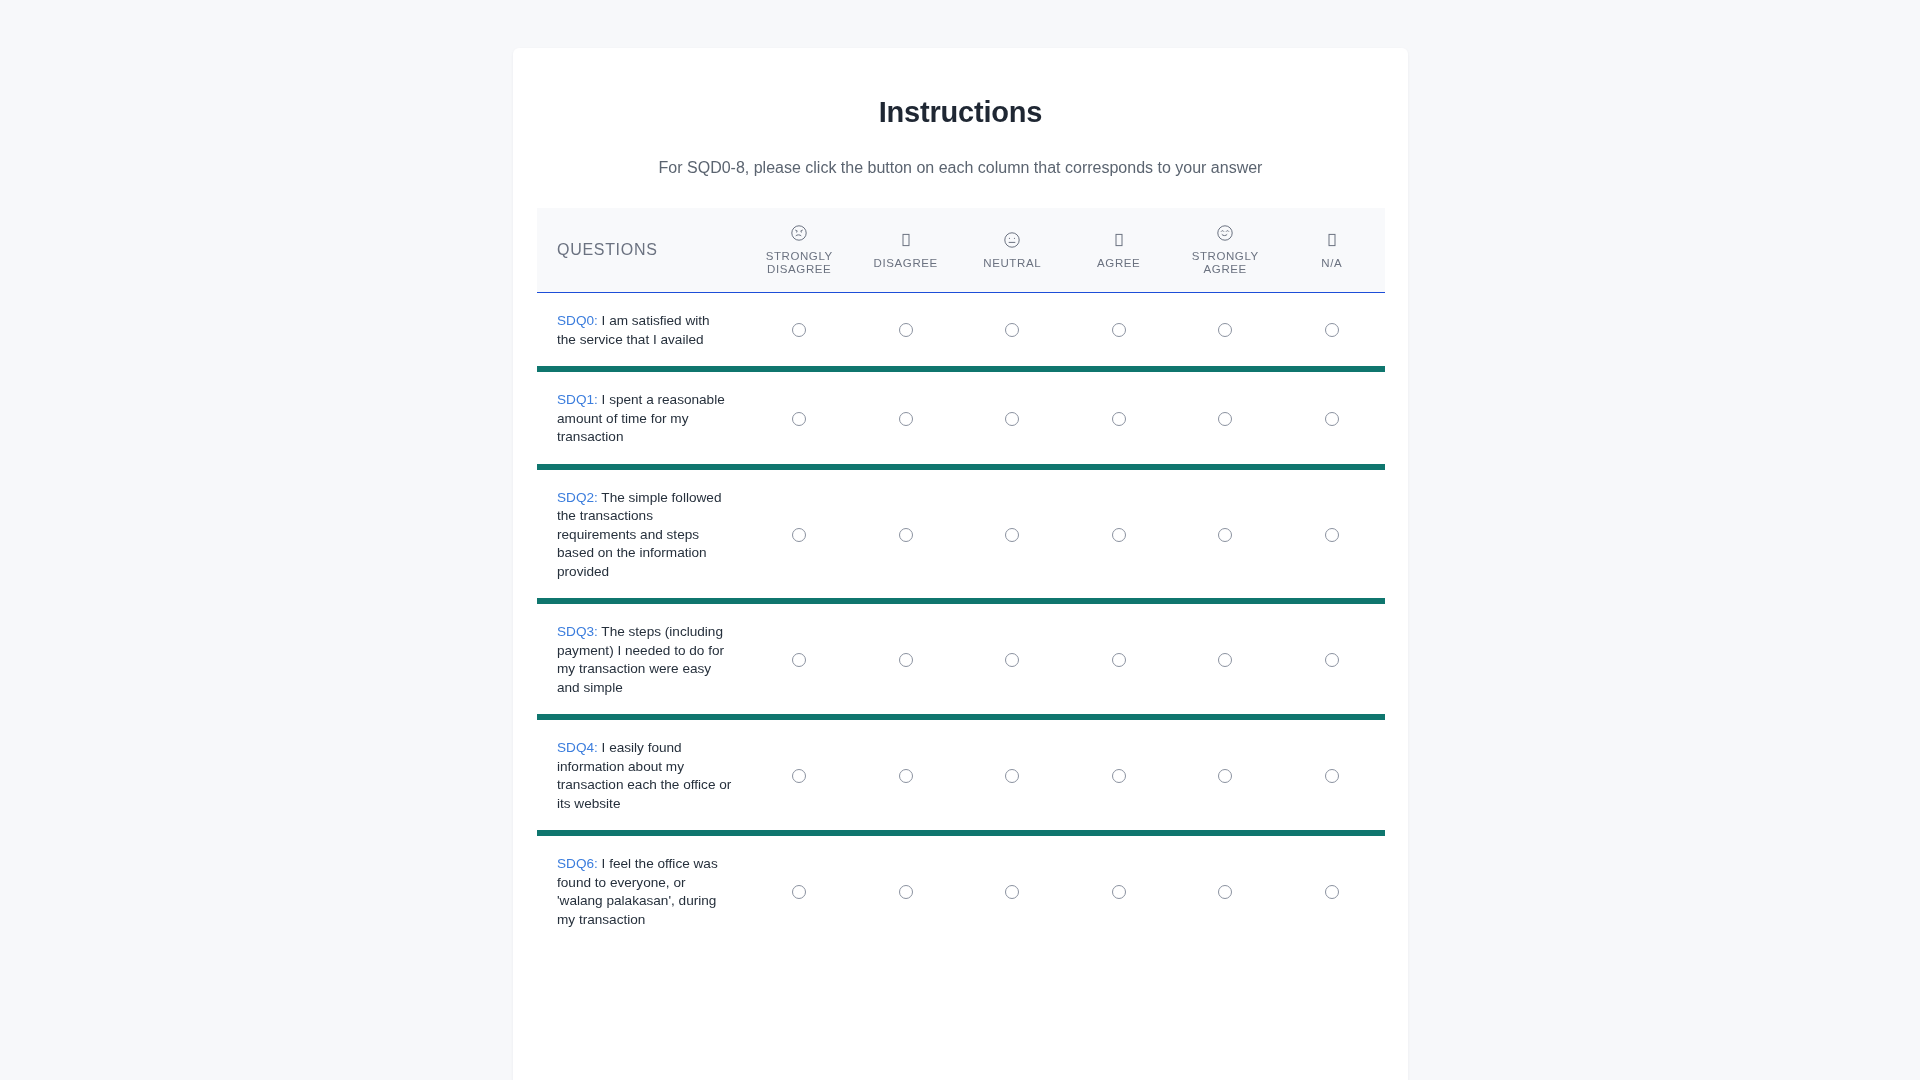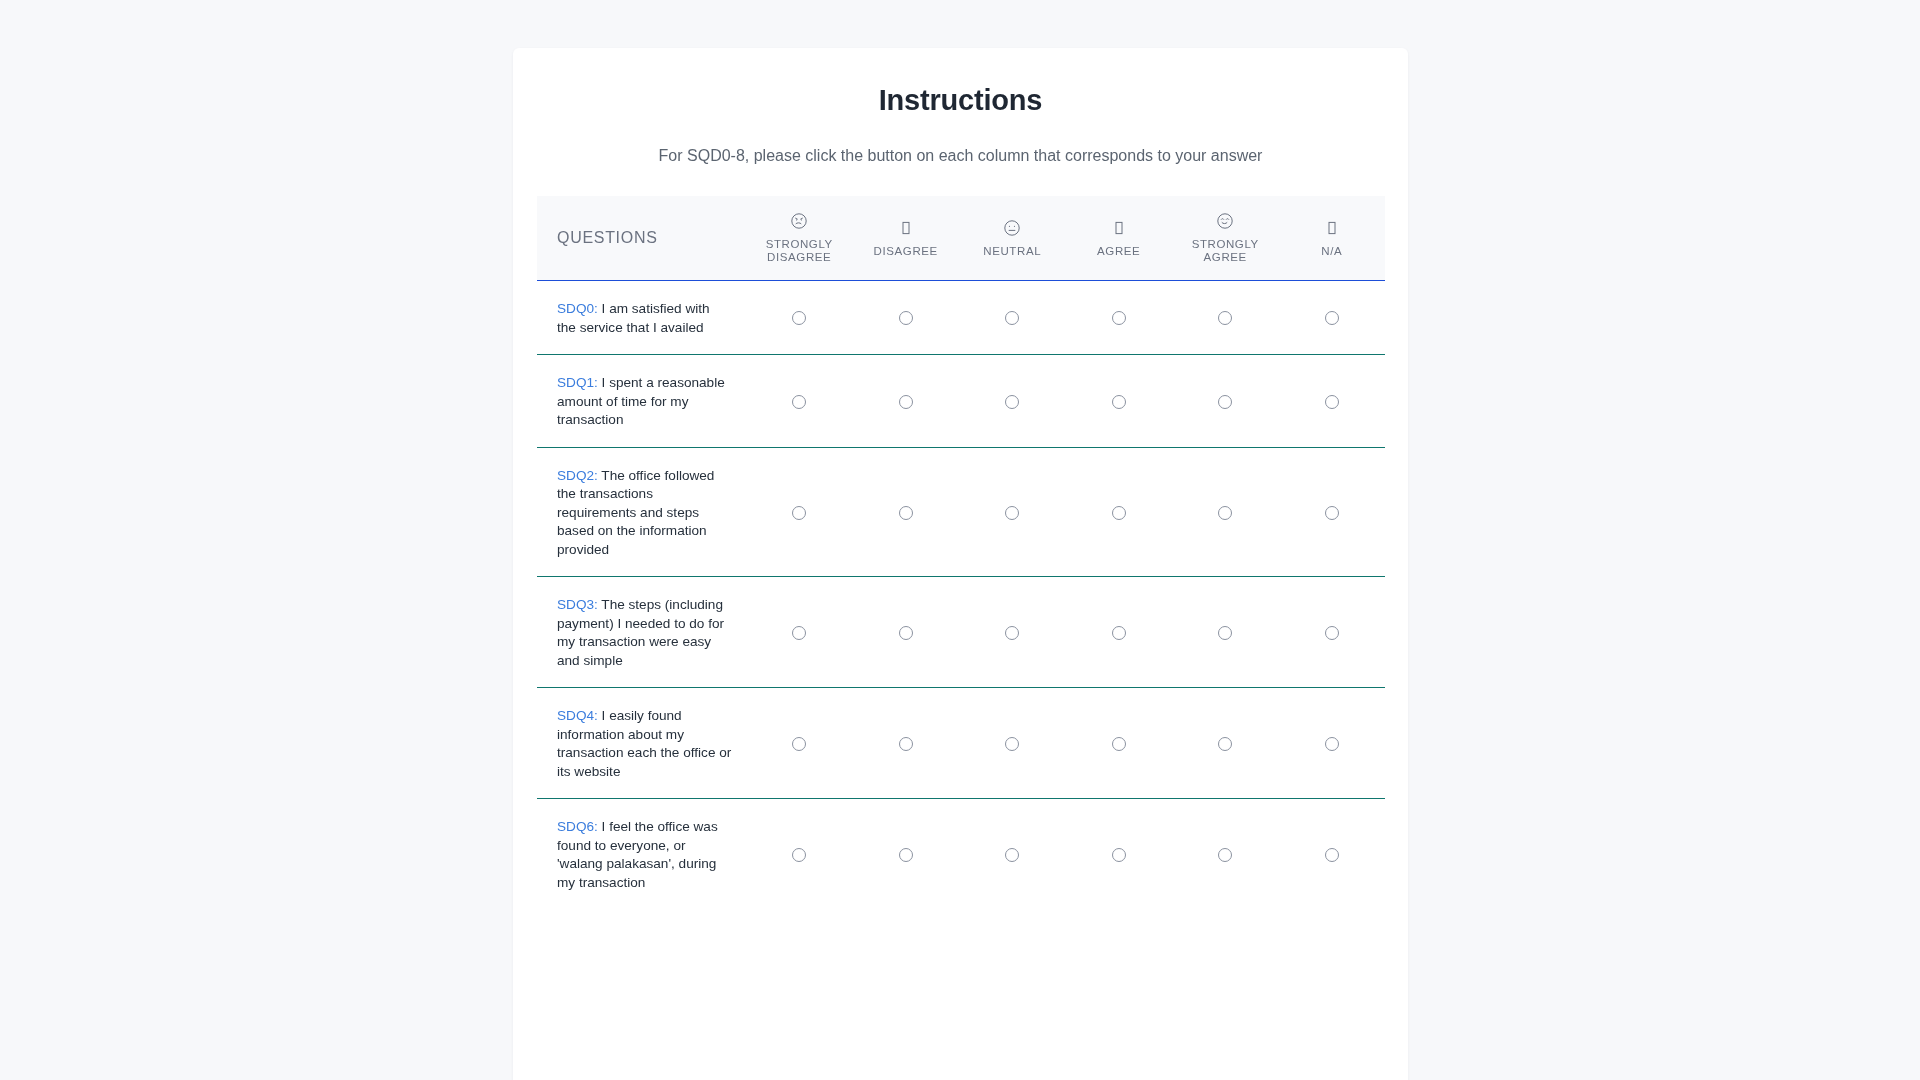--- a/index.html
+++ b/index.html
@@ -29,21 +29,21 @@
     min-height: 1040px;
     background: #ffffff;
     border-radius: 6px;
     box-shadow: 0 1px 3px rgba(18,38,63,0.06);
     overflow: hidden;
   }
   .card-body {
     padding: 26px 24px 0 24px;
   }
   .page-title {
-    margin: 0;
+    margin: 12px;
     text-align: center;
     font-size: 29px;
     line-height: 36px;
     font-weight: bold;
     color: #1f2733;
     letter-spacing: -0.2px;
     padding-top: 8px;
   }
   .page-subtitle {
     margin: 12px;
@@ -103,21 +103,21 @@
     font-size: 11.5px;
     letter-spacing: 0.6px;
     color: #6b7280;
     text-transform: uppercase;
     line-height: 13px;
     text-align: center;
     max-width: 92px;
   }
 
   .matrix tbody td {
-    border-top: 1px solid #0f766e;
+    border-top: 6px solid #0f766e;
     vertical-align: middle;
     padding: 18px 4px;
   }
   .matrix tbody tr:first-child td {
     border-top: 1px solid #1d4ed8;
   }
   .matrix tbody td.q-cell {
     text-align: left;
     padding-left: 20px;
     padding-right: 14px;
@@ -250,21 +250,21 @@
             <tr>
               <td class="q-cell"><span class="q-text"><span class="q-code">SDQ1:</span> <span>I spent a reasonable amount of time for my transaction</span></span></td>
               <td class="r-cell"><span class="radio" role="radio" aria-checked="false"></span></td>
               <td class="r-cell"><span class="radio" role="radio" aria-checked="false"></span></td>
               <td class="r-cell"><span class="radio" role="radio" aria-checked="false"></span></td>
               <td class="r-cell"><span class="radio" role="radio" aria-checked="false"></span></td>
               <td class="r-cell"><span class="radio" role="radio" aria-checked="false"></span></td>
               <td class="r-cell"><span class="radio" role="radio" aria-checked="false"></span></td>
             </tr>
             <tr>
-              <td class="q-cell"><span class="q-text"><span class="q-code">SDQ2:</span> <span>The office followed the transactions requirements and steps based on the information provided</span></span></td>
+              <td class="q-cell"><span class="q-text"><span class="q-code">SDQ2:</span> <span>The simple followed the transactions requirements and steps based on the information provided</span></span></td>
               <td class="r-cell"><span class="radio" role="radio" aria-checked="false"></span></td>
               <td class="r-cell"><span class="radio" role="radio" aria-checked="false"></span></td>
               <td class="r-cell"><span class="radio" role="radio" aria-checked="false"></span></td>
               <td class="r-cell"><span class="radio" role="radio" aria-checked="false"></span></td>
               <td class="r-cell"><span class="radio" role="radio" aria-checked="false"></span></td>
               <td class="r-cell"><span class="radio" role="radio" aria-checked="false"></span></td>
             </tr>
             <tr>
               <td class="q-cell"><span class="q-text"><span class="q-code">SDQ3:</span> <span>The steps (including payment) I needed to do for my transaction were easy and simple</span></span></td>
               <td class="r-cell"><span class="radio" role="radio" aria-checked="false"></span></td>

